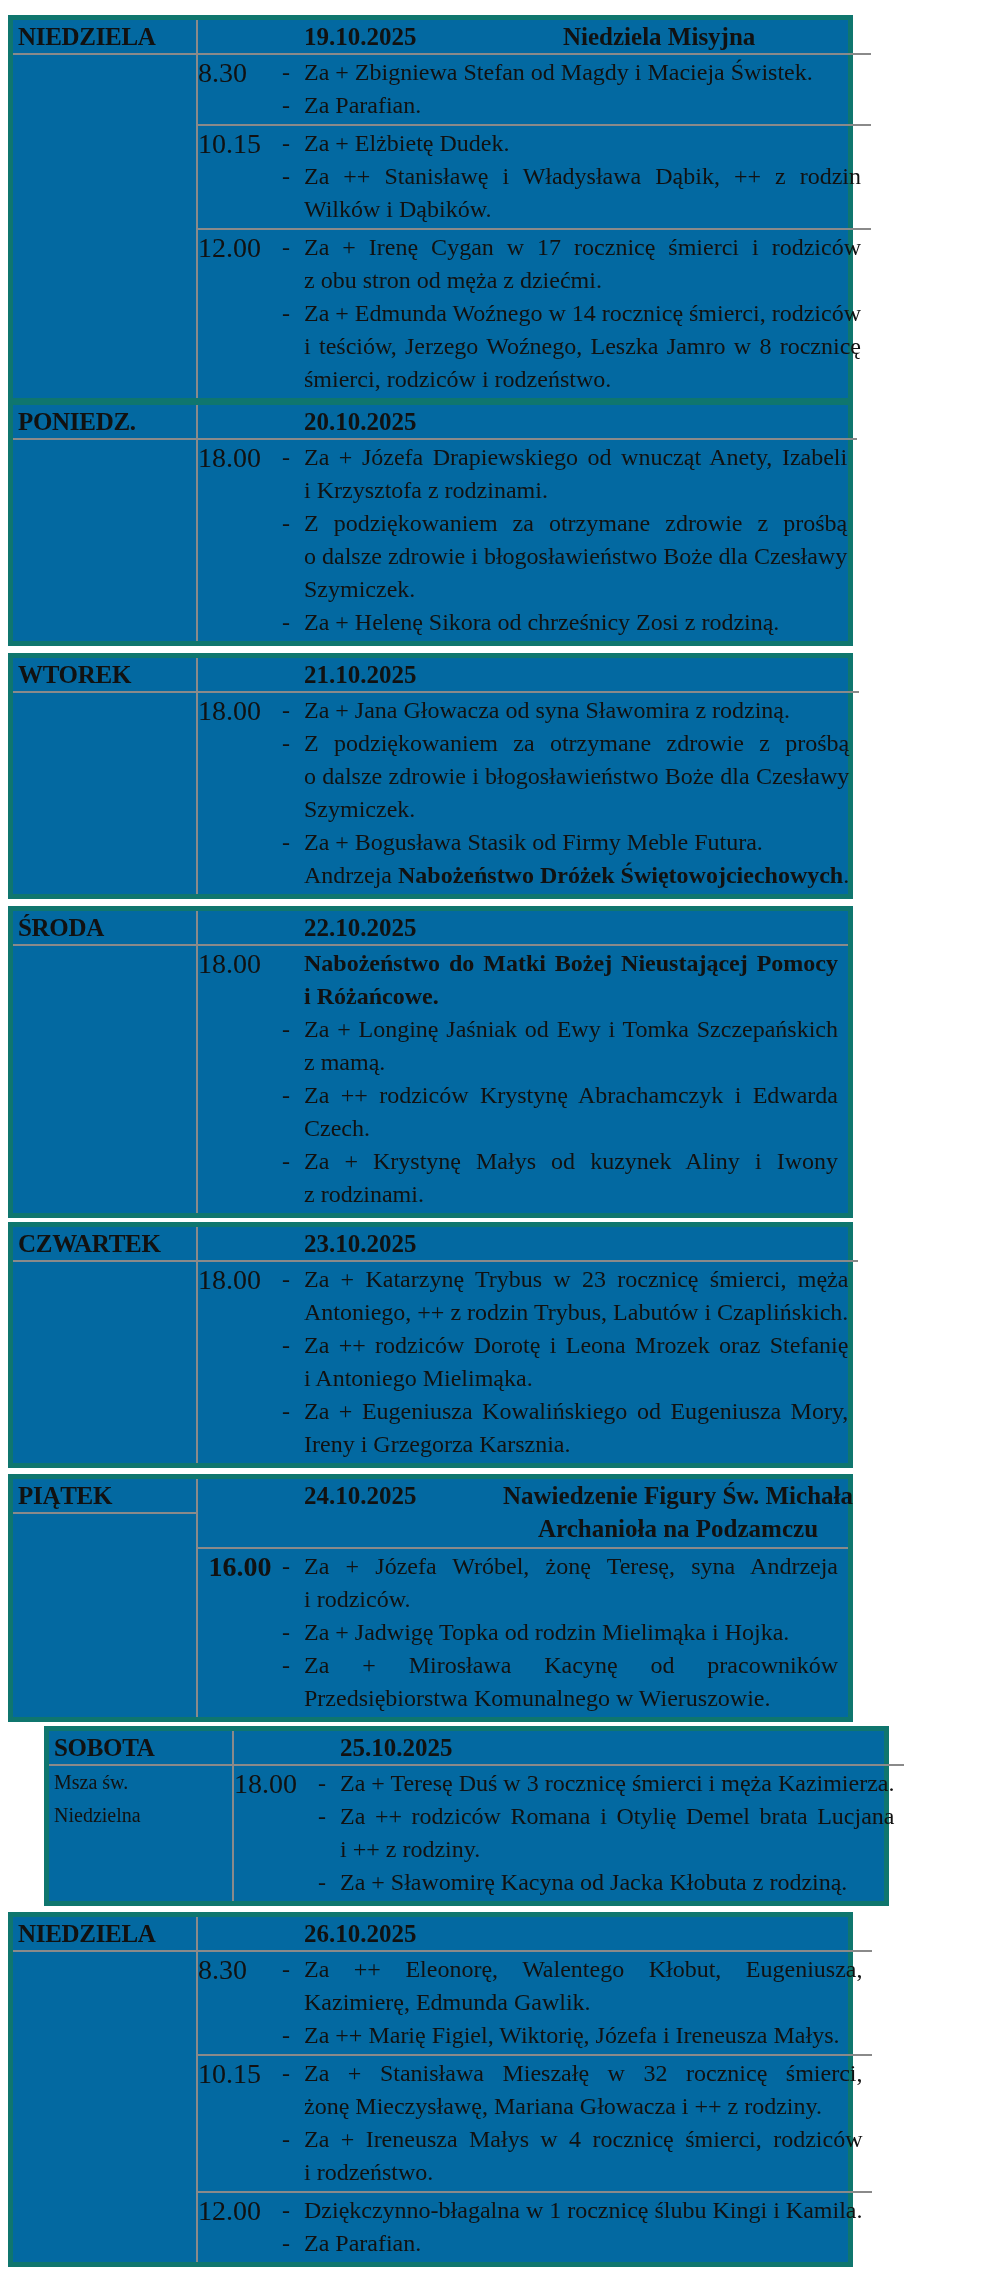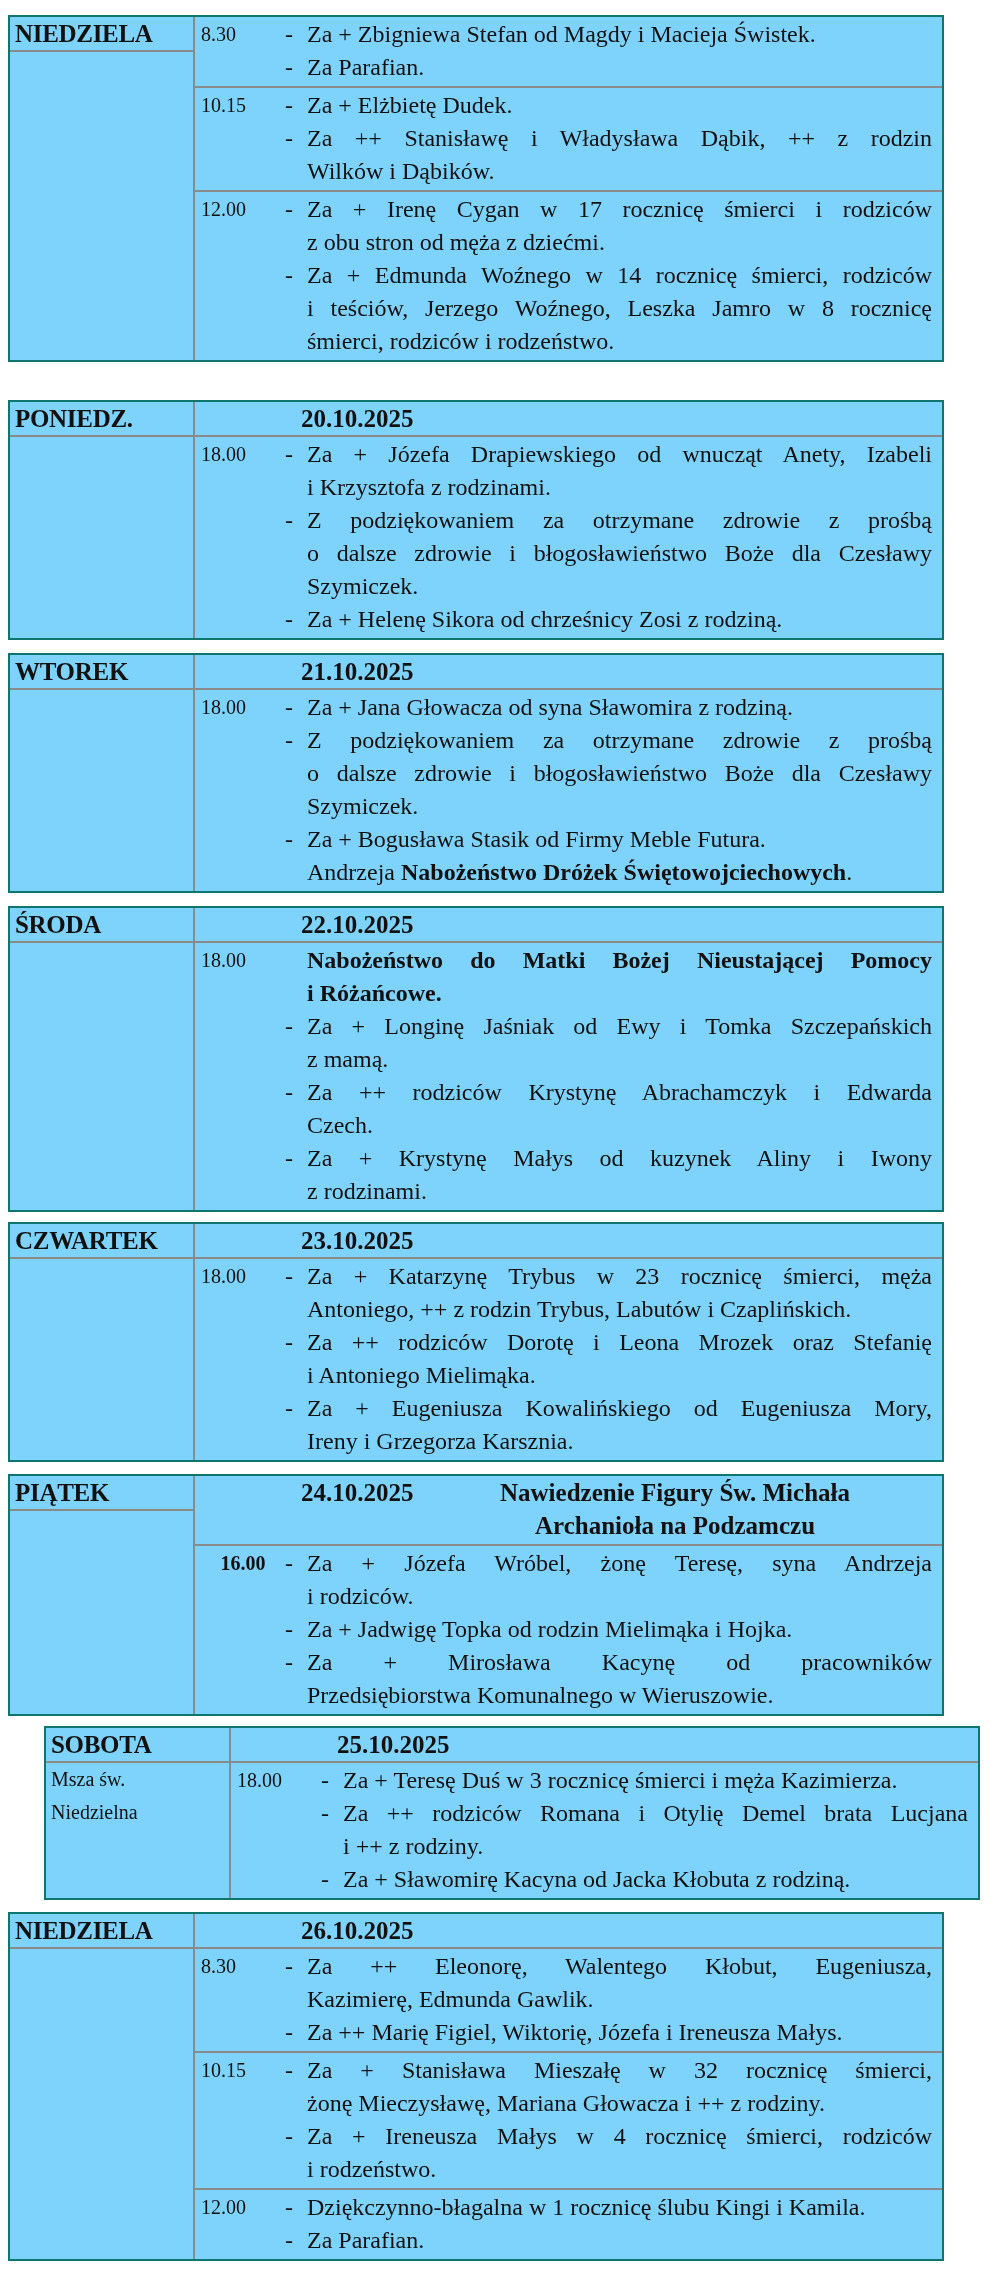--- a/index.html
+++ b/index.html
@@ -2,23 +2,23 @@
 <html><head>
 <meta charset="utf-8">
 <style>
   html, body { margin: 0; padding: 0; background: #ffffff; }
   body {
     width: 1000px; height: 2270px; position: relative; overflow: hidden;
     font-family: "Liberation Serif", "DejaVu Serif", serif;
     color: #111111;
   }
   .block {
-    position: absolute; left: 8px; width: 936px;
-    border: 2px solid #0f766e; box-sizing: border-box;
-    display: flex; background: #7dd3fc;
+    position: absolute; left: 8px; width: 845px;
+    border: 5px solid #0f766e; box-sizing: border-box;
+    display: flex; background: #0369a1;
   }
   .day-col {
     width: 185px; flex: 0 0 185px; border-right: 2px solid #8a8a8a;
     box-sizing: border-box; display: flex; flex-direction: column;
   }
   .day-name {
     height: 33px; line-height: 33px; padding-left: 5px;
     font-weight: bold; font-size: 25px; letter-spacing: -0.3px;
     border-bottom: 2px solid #8a8a8a; box-sizing: content-box;
   }
@@ -27,39 +27,45 @@
   .hdr {
     border-bottom: 2px solid #8a8a8a; min-height: 33px;
     font-weight: bold; font-size: 25px; line-height: 33px; position: relative;
   }
   .hdr .date { position: absolute; left: 106px; top: 0; }
   .hdr .title { position: absolute; left: 365px; top: 0; }
   .hdr.two { height: 68px; }
   .hdr.two .title { left: 300px; width: 360px; text-align: center; }
   .slot { display: flex; border-bottom: 2px solid #8a8a8a; padding: 1px 0 2px 0; }
   .slot:last-child { border-bottom: none; }
-  .time { width: 84px; flex: 0 0 84px; padding-left: 6px; font-size: 20px; line-height: 33px; }
+  .time { width: 84px; flex: 0 0 84px; padding-left: 0; font-size: 28px; line-height: 33px; }
   .time.bold { font-weight: bold; text-align: center; }
   .items { flex: 1; padding-right: 10px; }
   .item { display: flex; }
   .dash { width: 22px; flex: 0 0 22px; font-size: 24px; line-height: 33px; }
   .txt { flex: 1; font-size: 24px; line-height: 33px; }
   .ln { display: block; text-align: justify; text-align-last: justify; white-space: nowrap; overflow: visible; }
   .ln.last { text-align-last: left; }
   .bold { font-weight: bold; }
 </style>
 </head>
 <body>
 
 <div id="root">
     <div class="block" style="top: 15px;">
       <div class="day-col">
         <div class="day-name">NIEDZIELA</div>
       </div>
       <div class="main-col">
+        <div class="hdr">
+          <span class="date">19.10.2025</span>
+          <span class="title">
+            <span style="display: block;">Niedziela Misyjna</span>
+          </span>
+        </div>
         <div class="slot">
           <div class="time">8.30</div>
           <div class="items">
             <div class="item">
               <div class="dash">-</div>
               <div class="txt">
                 <span class="ln last">Za + Zbigniewa Stefan od Magdy i Macieja Świstek.</span>
               </div>
             </div>
             <div class="item">

